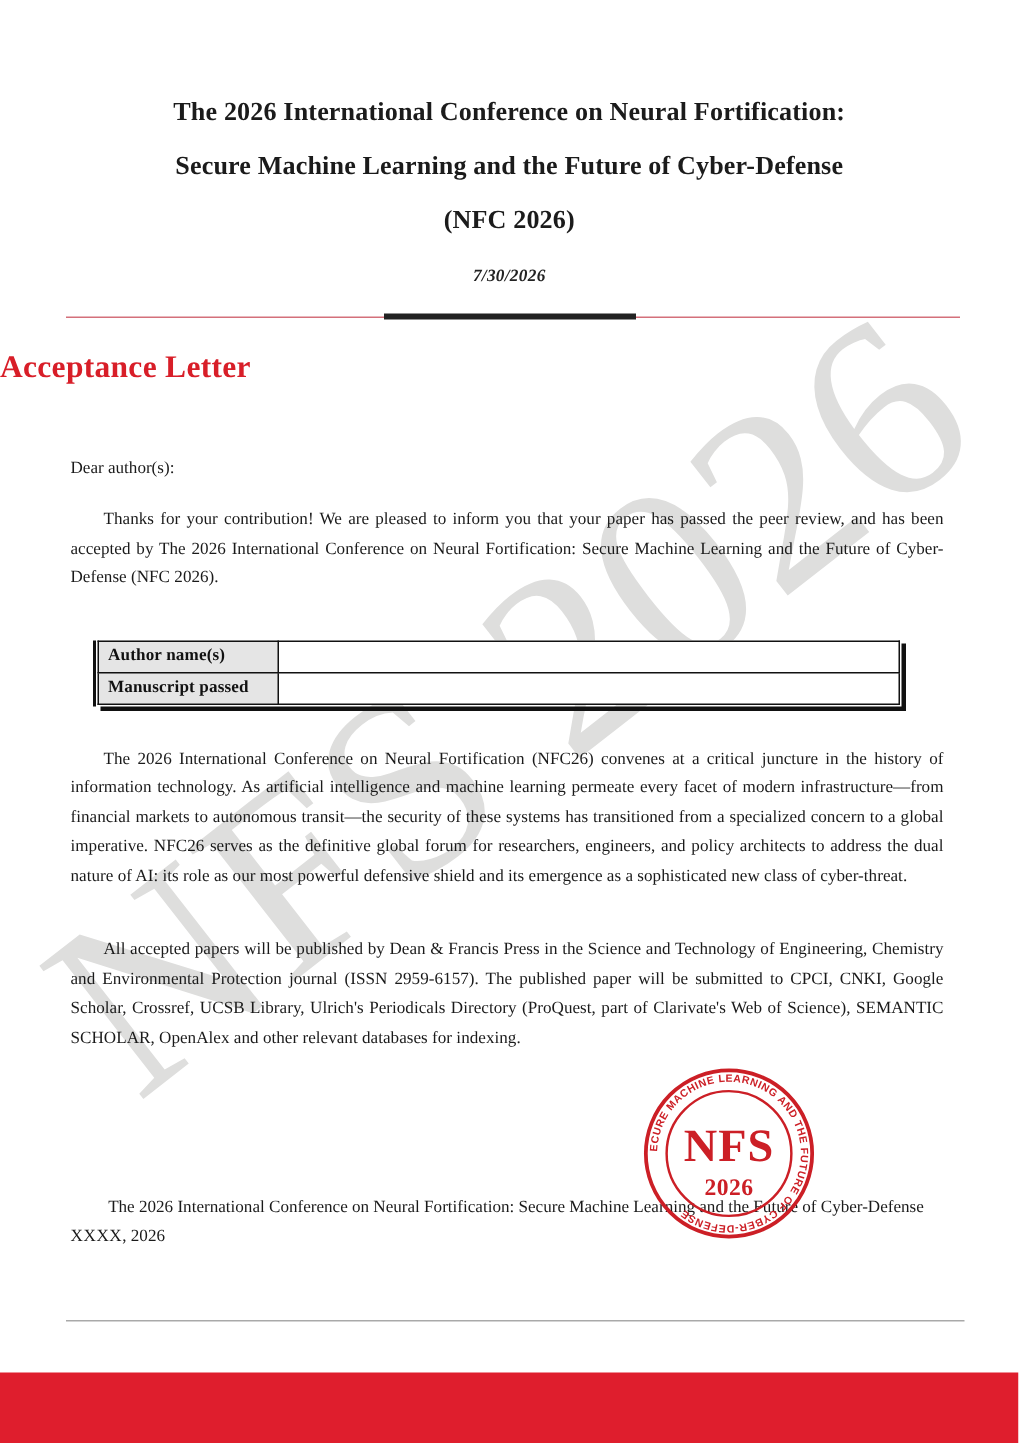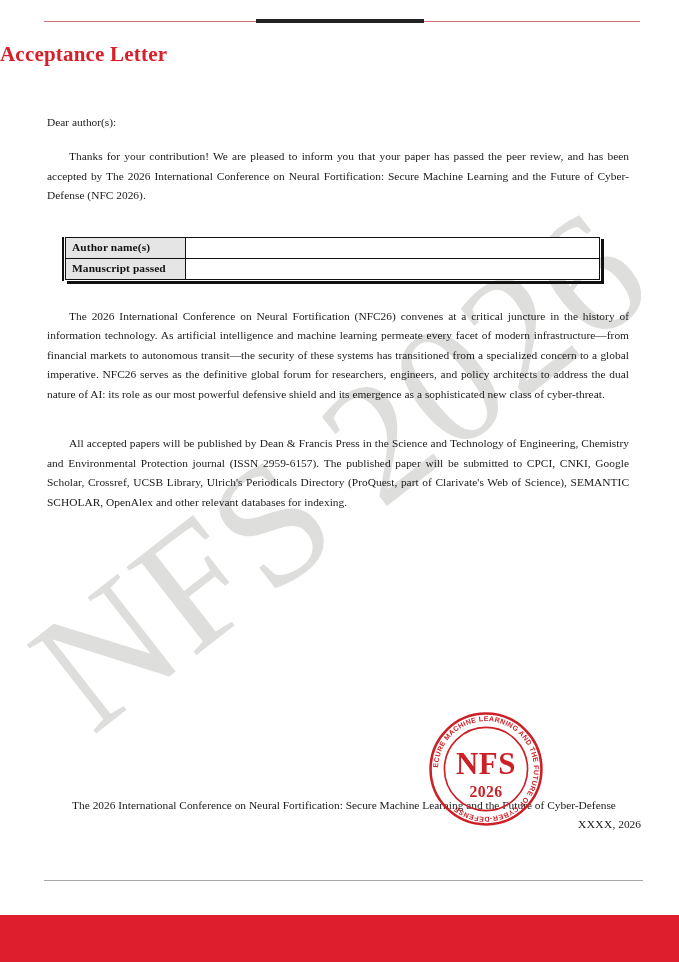--- a/index.html
+++ b/index.html
@@ -196,21 +196,21 @@
     top: 797px;
     z-index: 2;
   }
   .footer-line1 {
     font-size: 11.4px;
     text-align: center;
     line-height: 17px;
   }
   .footer-line2 {
     font-size: 11.4px;
-    text-align: right;
+    text-align: left;
     line-height: 17px;
     margin-top: 2px;
   }
   .footer-line2 .xxxx { letter-spacing: 0.4px; }
 
   .bottom-rule {
     position: absolute;
     left: 44px;
     right: 36px;
     top: 880px;
@@ -230,20 +230,26 @@
 </style>
 </head>
 <body>
 
 <div id="page">
 
   <div id="watermark">NFS 2026</div>
 
   <div id="content">
 
+    <div class="title-block">
+      <div class="title-line">The 2026 International Conference on Neural Fortification:</div>
+      <div class="title-line">Secure Machine Learning and the Future of Cyber-Defense</div>
+      <div class="title-line">(NFC 2026)</div>
+      <div class="doc-date">7/30/2026</div>
+    </div>
 
     <div class="divider-wrap">
       <div class="divider-pink"></div>
       <div class="divider-black"></div>
     </div>
 
     <div class="letter-heading">Acceptance Letter</div>
 
     <div class="body-area">
 

